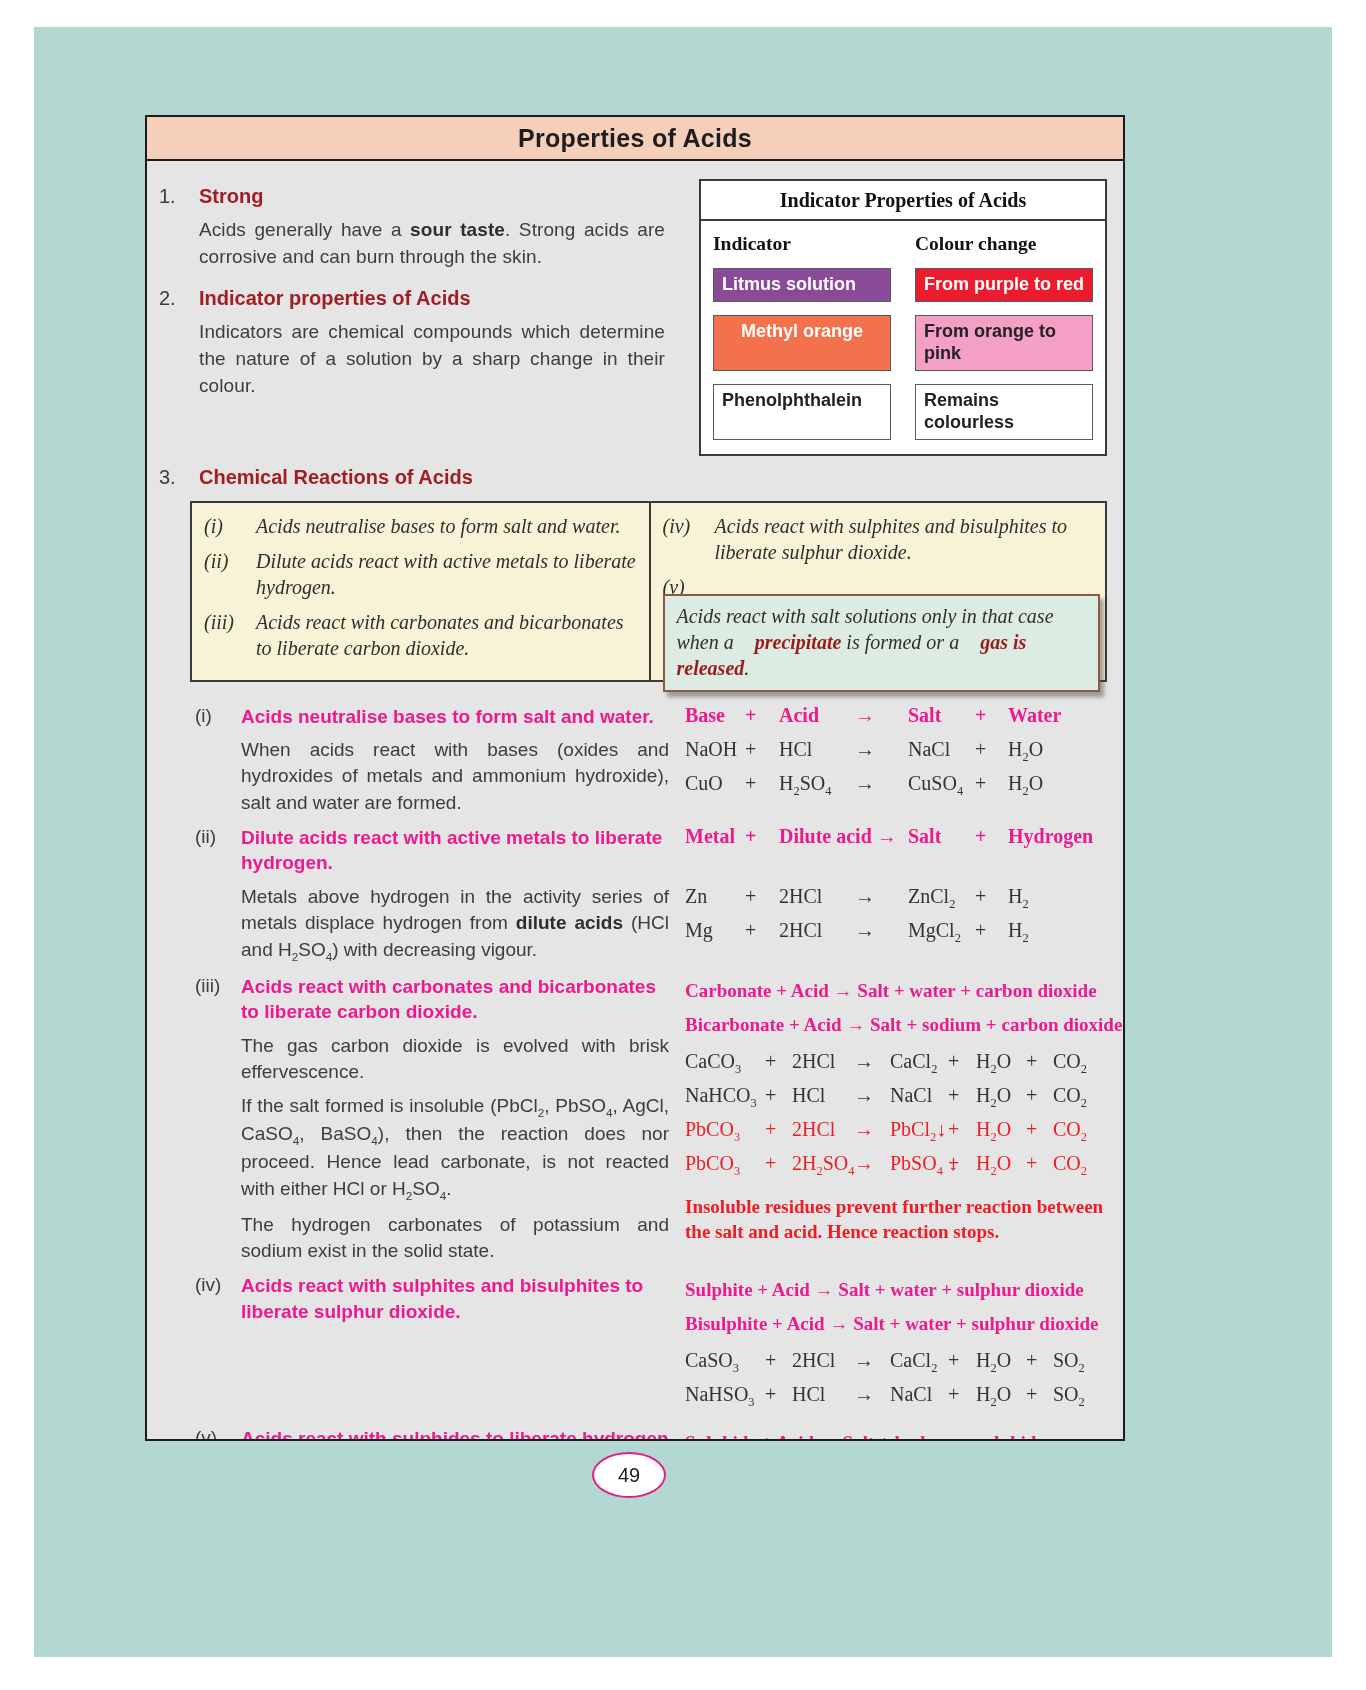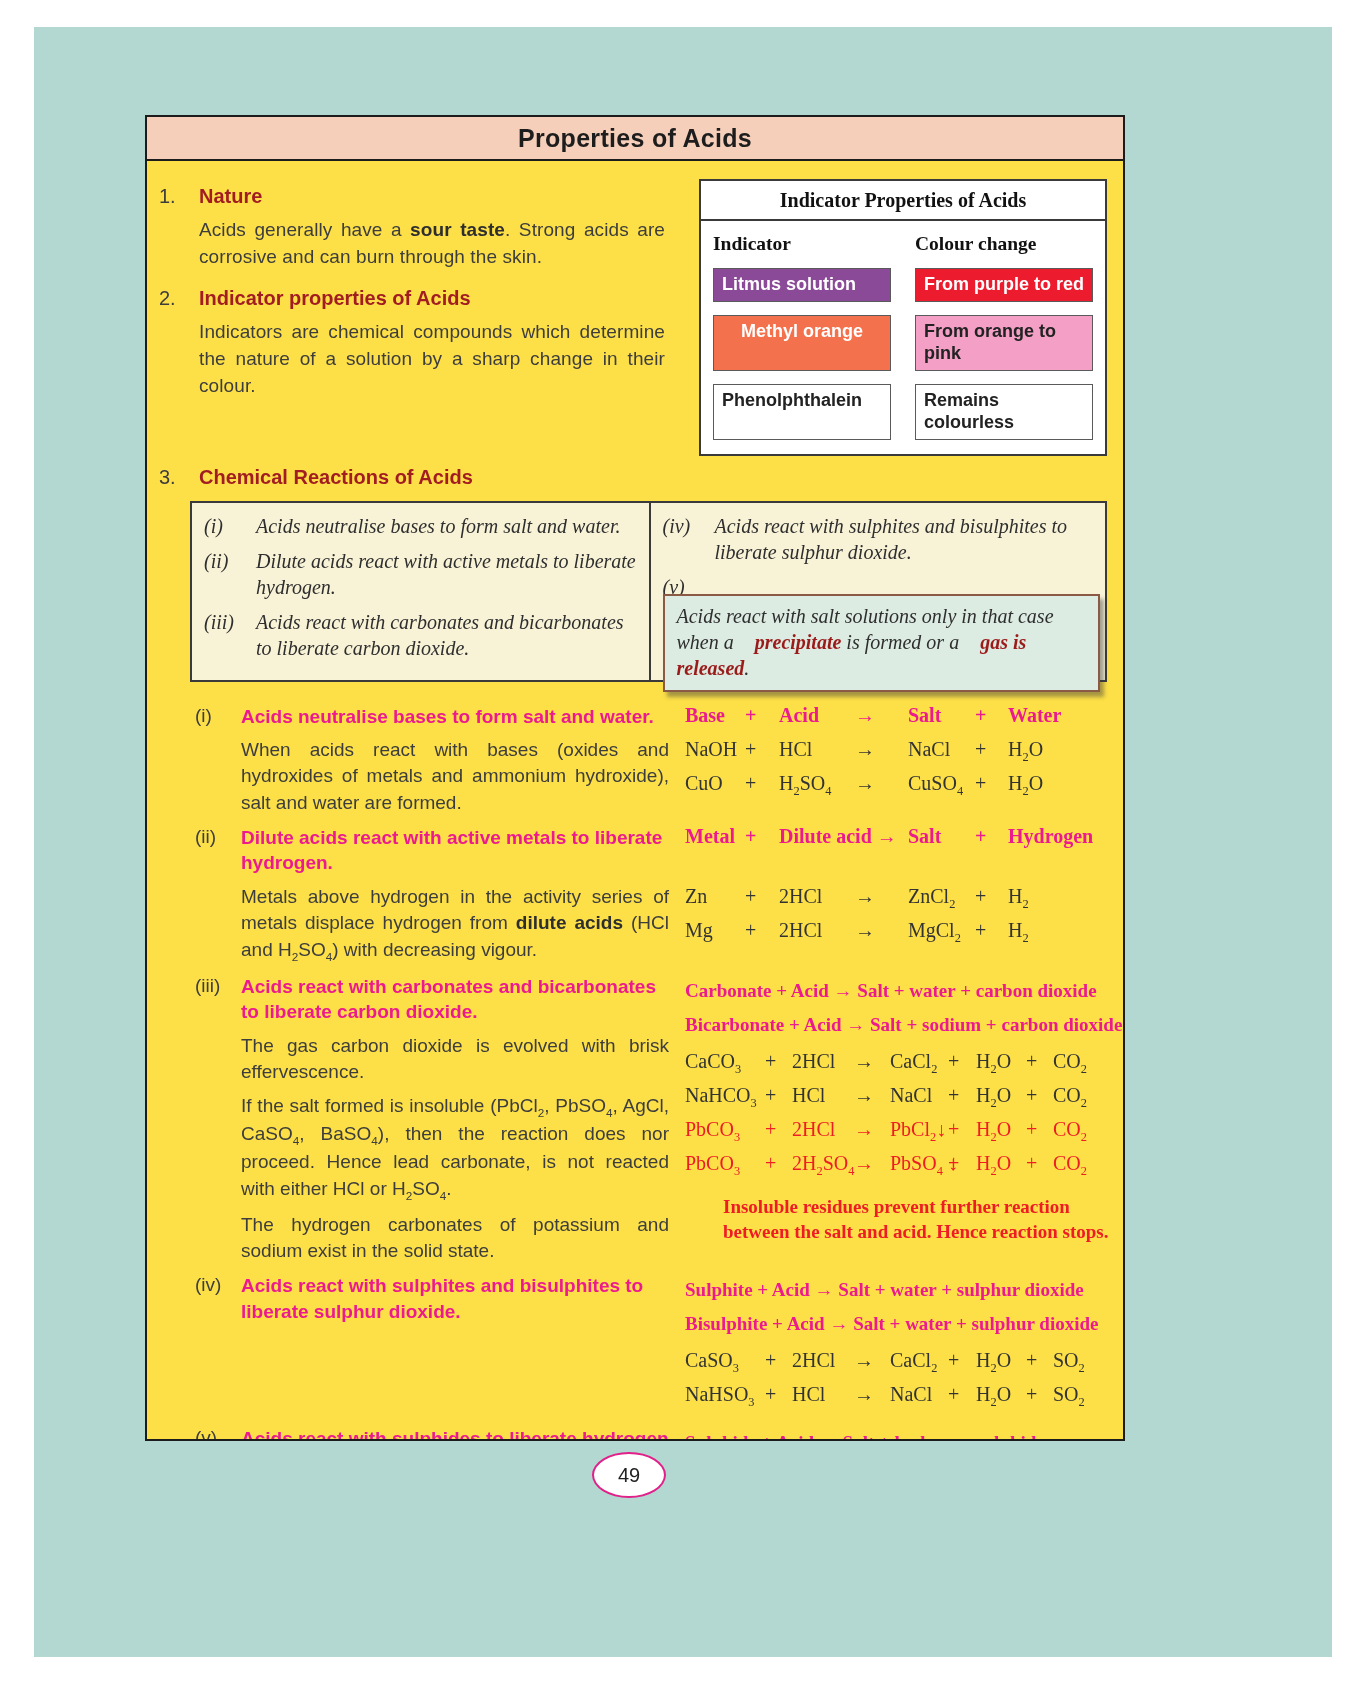--- a/index.html
+++ b/index.html
@@ -1,21 +1,21 @@
 <!DOCTYPE html>
 <html><head>
 <meta charset="utf-8">
 <style>
   * { box-sizing: border-box; margin: 0; padding: 0; }
   html,body { width:1366px; height:1690px; background:#ffffff; font-family:"Liberation Sans",sans-serif; }
   .page { position:relative; width:1366px; height:1690px; background:#ffffff; overflow:hidden; }
   .teal-bg { position:absolute; left:34px; top:27px; width:1298px; height:1630px; background:#b2d8d1; }
 
   .main-box { position:absolute; left:145px; top:115px; width:980px; height:1326px;
-              background:#fde047; border:2px solid #1c1c1c; overflow:hidden; }
+              background:#e5e5e5; border:2px solid #1c1c1c; overflow:hidden; }
   .header-bar { height:44px; background:#f6cfba; border-bottom:2px solid #1c1c1c;
                 display:flex; align-items:center; justify-content:center;
                 font-size:25px; font-weight:bold; color:#1d1d1d; letter-spacing:.3px; }
   .content { padding:12px 16px 0 12px; }
 
   
   .top-row { display:flex; }
   .top-left { flex:1; padding-right:34px; }
   .sec-head { display:grid; grid-template-columns:40px 1fr; font-size:20px; margin-top:12px; }
   .sec-num { color:#3d3d3d; }
@@ -62,21 +62,21 @@
   .eq-row.hdr .eq-cell { color:#ec1a8e; font-weight:bold; }
   .eq-row.red .eq-cell { color:#ee1c25; }
   .eq-line { color:#ec1a8e; font-weight:bold; font-size:19px; line-height:34px; height:34px; white-space:nowrap; }
   .eq-note { color:#ee1c25; font-weight:bold; font-size:19px; line-height:1.32; margin-top:4px;
              font-family:"Liberation Serif",serif; }
   sub { font-size:.62em; }
 
   .detail-1 .data0 { margin-top:26px; }
   .detail-2 .data0 { margin-top:8px; }
   .detail-3 .data0 { margin-top:8px; }
-  .detail-2 .eq-note { margin-top:8px;margin-left:38px; }
+  .detail-2 .eq-note { margin-top:8px; }
 
   
   .badge { position:absolute; left:592px; top:1452px; width:74px; height:46px;
            border:2.5px solid #e0218a; border-radius:50%; background:#fff;
            display:flex; align-items:center; justify-content:center;
            font-size:20px; color:#222; z-index:3; }
 </style>
 </head>
 <body>
 
@@ -86,21 +86,21 @@
   <div class="main-box">
     <div class="header-bar">Properties of Acids</div>
 
     <div class="content">
 
       <div class="top-row">
         <div class="top-left">
 
           <div class="sec-head">
             <span class="sec-num">1.</span>
-            <span class="sec-title">Nature</span>
+            <span class="sec-title">Strong</span>
           </div>
           <div class="sec-body">Acids generally have a <b>sour taste</b>. Strong acids are corrosive and can burn through the skin.</div>
 
           <div class="sec-head" style="margin-top:16px;">
             <span class="sec-num">2.</span>
             <span class="sec-title">Indicator properties of Acids</span>
           </div>
           <div class="sec-body">Indicators are chemical compounds which determine the nature of a solution by a sharp change in their colour.</div>
         </div>
 

